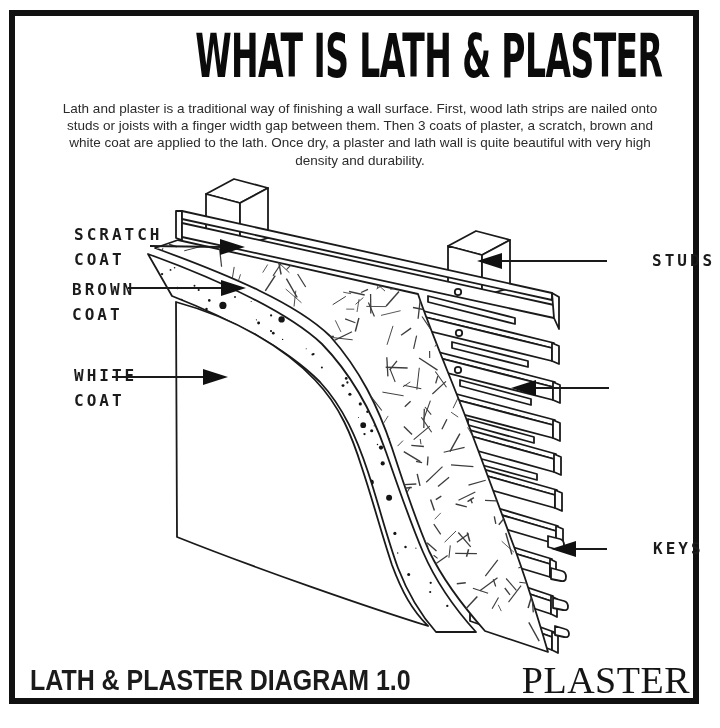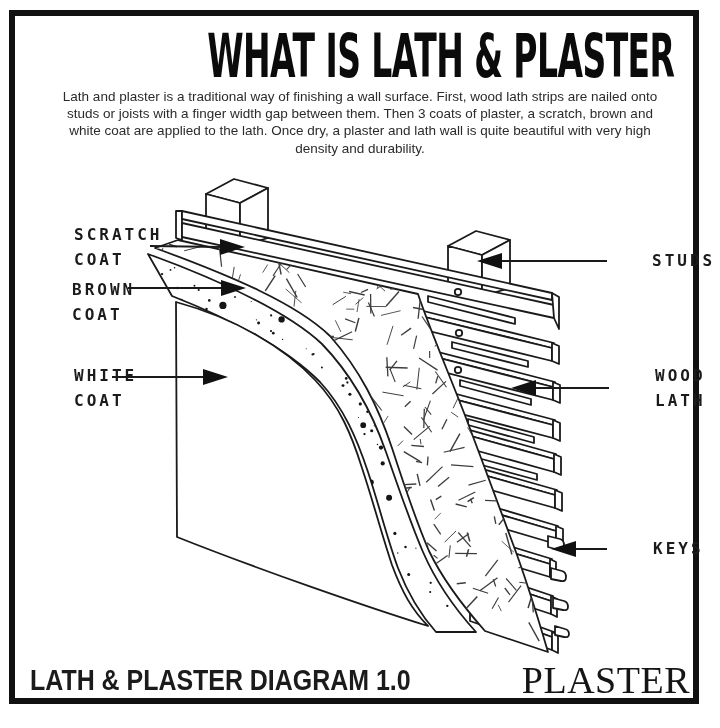--- a/index.html
+++ b/index.html
@@ -1,24 +1,24 @@
 <!DOCTYPE html>
 <html><head>
 <meta charset="utf-8">
 <style>
   html,body{margin:0;padding:0;background:#e8e8e8;}
   .page{position:relative;width:720px;height:728px;background:#ffffff;overflow:hidden;
         font-family:"Liberation Sans",sans-serif;color:#1f1f1f;margin:0 auto;}
   .frame{position:absolute;left:9px;top:10px;width:690px;height:694px;
          border:6px solid #111;box-sizing:border-box;background:#fff;}
-  .title{position:absolute;left:16px;top:26px;width:652px;text-align:center;margin:0;
+  .title{position:absolute;left:4px;top:26px;width:652px;text-align:center;margin:0;
          font-family:"DejaVu Sans","Liberation Sans",sans-serif;font-weight:bold;
          font-size:60px;line-height:1;letter-spacing:-1px;color:#0b0b0b;}
   .title span{display:inline-block;transform:scaleX(0.55);transform-origin:50% 50%;white-space:nowrap;}
-  .intro{position:absolute;left:40px;right:40px;top:88px;margin:0;text-align:center;
+  .intro{position:absolute;left:40px;right:40px;top:88px;margin:12px;text-align:center;
          font-size:13.5px;line-height:17.2px;color:#2b2b2b;white-space:pre-line;}
   .diagram-svg{position:absolute;left:0;top:0;width:720px;height:728px;}
   .lbl{position:absolute;font-family:"DejaVu Sans Mono","Liberation Mono",monospace;
        font-weight:bold;font-size:16px;line-height:25px;letter-spacing:3px;
        color:#1b1b1b;white-space:pre-line;margin-left:36px;}
   .lbl-scratch{left:38px;top:222px;}
   .lbl-brown{left:36px;top:277px;}
   .lbl-white{left:38px;top:363px;}
   .lbl-studs{left:616px;top:248px;text-align:right;}
   .lbl-wood-lath{left:619px;top:363px;}
@@ -1075,19 +1075,17 @@
     </g>
   </svg>
 
   <div class="lbl lbl-scratch">SCRATCH
 COAT</div>
   <div class="lbl lbl-brown">BROWN
 COAT</div>
   <div class="lbl lbl-white">WHITE
 COAT</div>
   <div class="lbl lbl-studs">STUDS</div>
-  <div class="lbl lbl-wood-lath">WOOD
-LATH</div>
   <div class="lbl lbl-keys">KEYS</div>
 
   <div class="footer-caption">LATH &amp; PLASTER DIAGRAM 1.0</div>
   <div class="brand">PLASTER</div>
 </div>
 
 </body></html>

